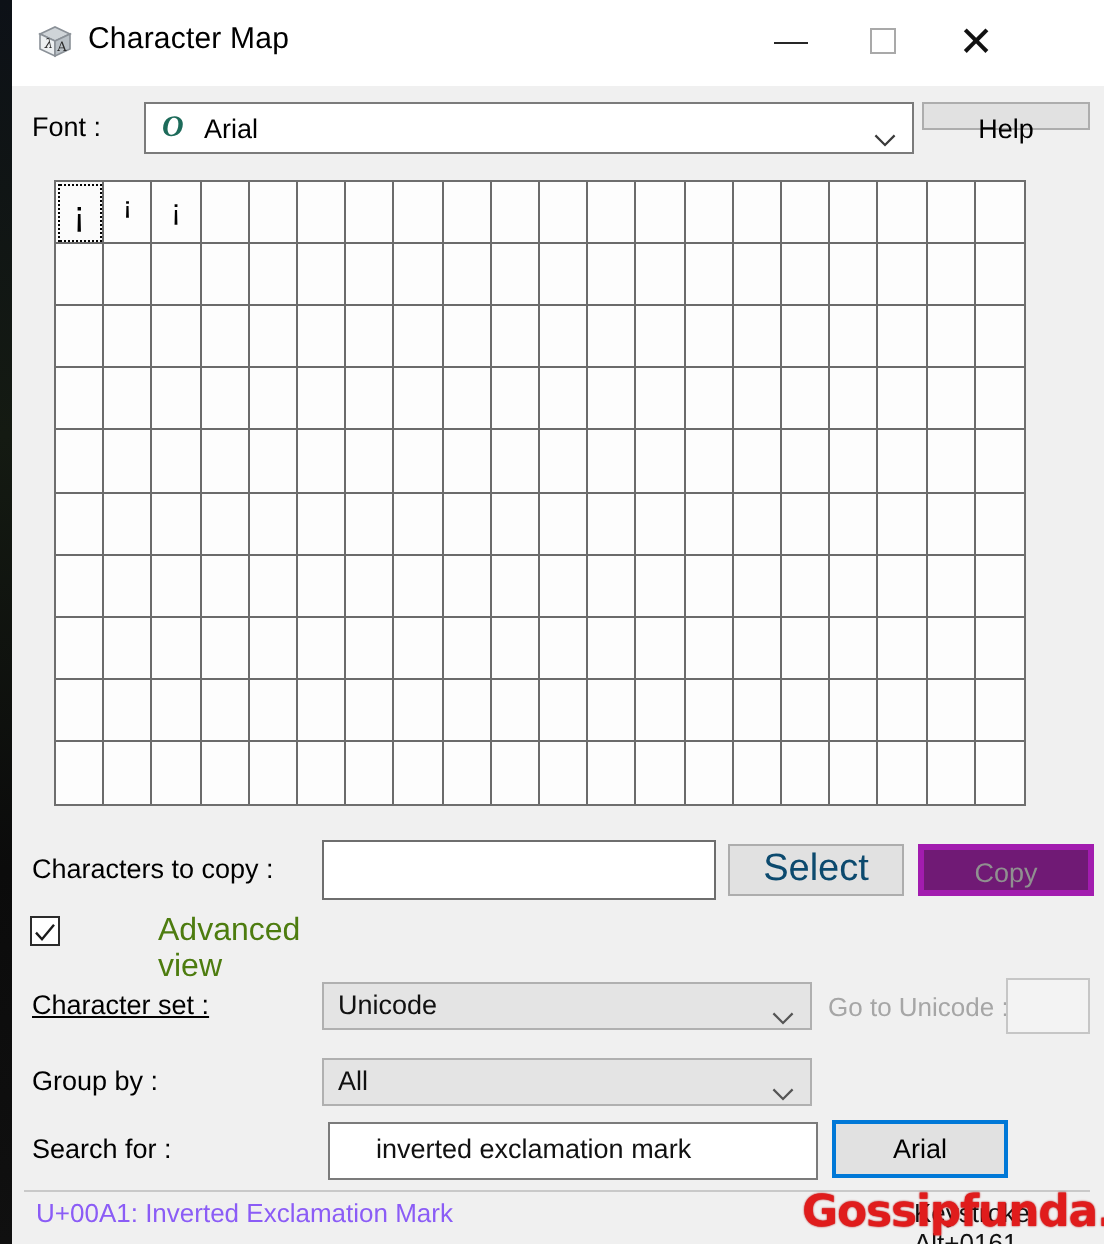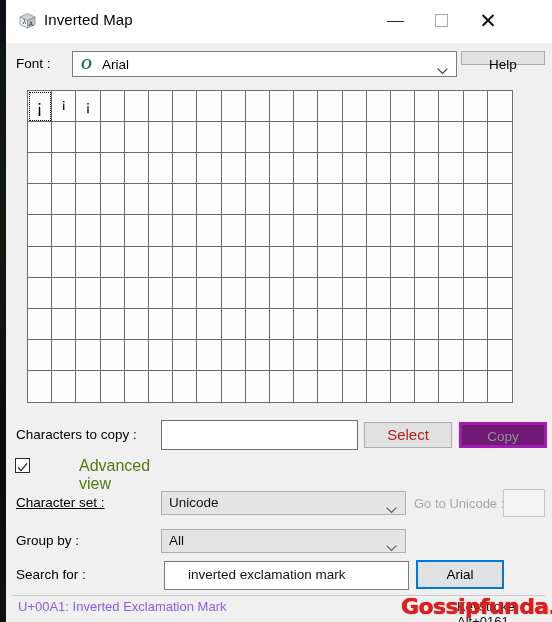--- a/index.html
+++ b/index.html
@@ -200,22 +200,22 @@
     box-sizing: border-box;
   }
   #btn-select {
     position: absolute;
     left: 358px; top: 422px;
     width: 88px;
     height: 26px;
     background: #e1e1e1;
     border: 1px solid #adadad;
     box-sizing: border-box;
-    font-size: 15px;
-    color: #b91c1c;
+    font-size: 19px;
+    color: #0c4a6e;
     text-align: center;
     line-height: 24px;
   }
   #btn-copy {
     position: absolute;
     left: 453px; top: 422px;
     width: 88px;
     height: 26px;
     background: #701a75;
     border: 3px solid #a21caf;
@@ -406,21 +406,21 @@
   <div id="titlebar">
     <div id="app-icon">
       <svg width="19" height="19" viewBox="0 0 19 19">
         <polygon points="2,5 9.5,1.5 17,5 9.5,8.5" fill="#cfd4d8" stroke="#8a9097" stroke-width="0.8"></polygon>
         <polygon points="2,5 9.5,8.5 9.5,16 2,12.5" fill="#eceff1" stroke="#8a9097" stroke-width="0.8"></polygon>
         <polygon points="17,5 9.5,8.5 9.5,16 17,12.5" fill="#b9c0c6" stroke="#8a9097" stroke-width="0.8"></polygon>
         <text x="4.4" y="12.1" font-family="DejaVu Serif, serif" font-size="6.5" fill="#2b2b2b" font-style="italic">λ</text>
         <text x="10.6" y="13.6" font-family="DejaVu Serif, serif" font-size="6.5" fill="#2b2b2b">A</text>
       </svg>
     </div>
-    <div id="title-text">Inverted Map</div>
+    <div id="title-text">Character Map</div>
 
     <div class="winbtn" id="btn-min">
       <div id="min-glyph"></div>
     </div>
     <div class="winbtn" id="btn-max">
       <div id="max-glyph"></div>
     </div>
     <div class="winbtn" id="btn-close">
       <div id="close-glyph">✕</div>
     </div>

